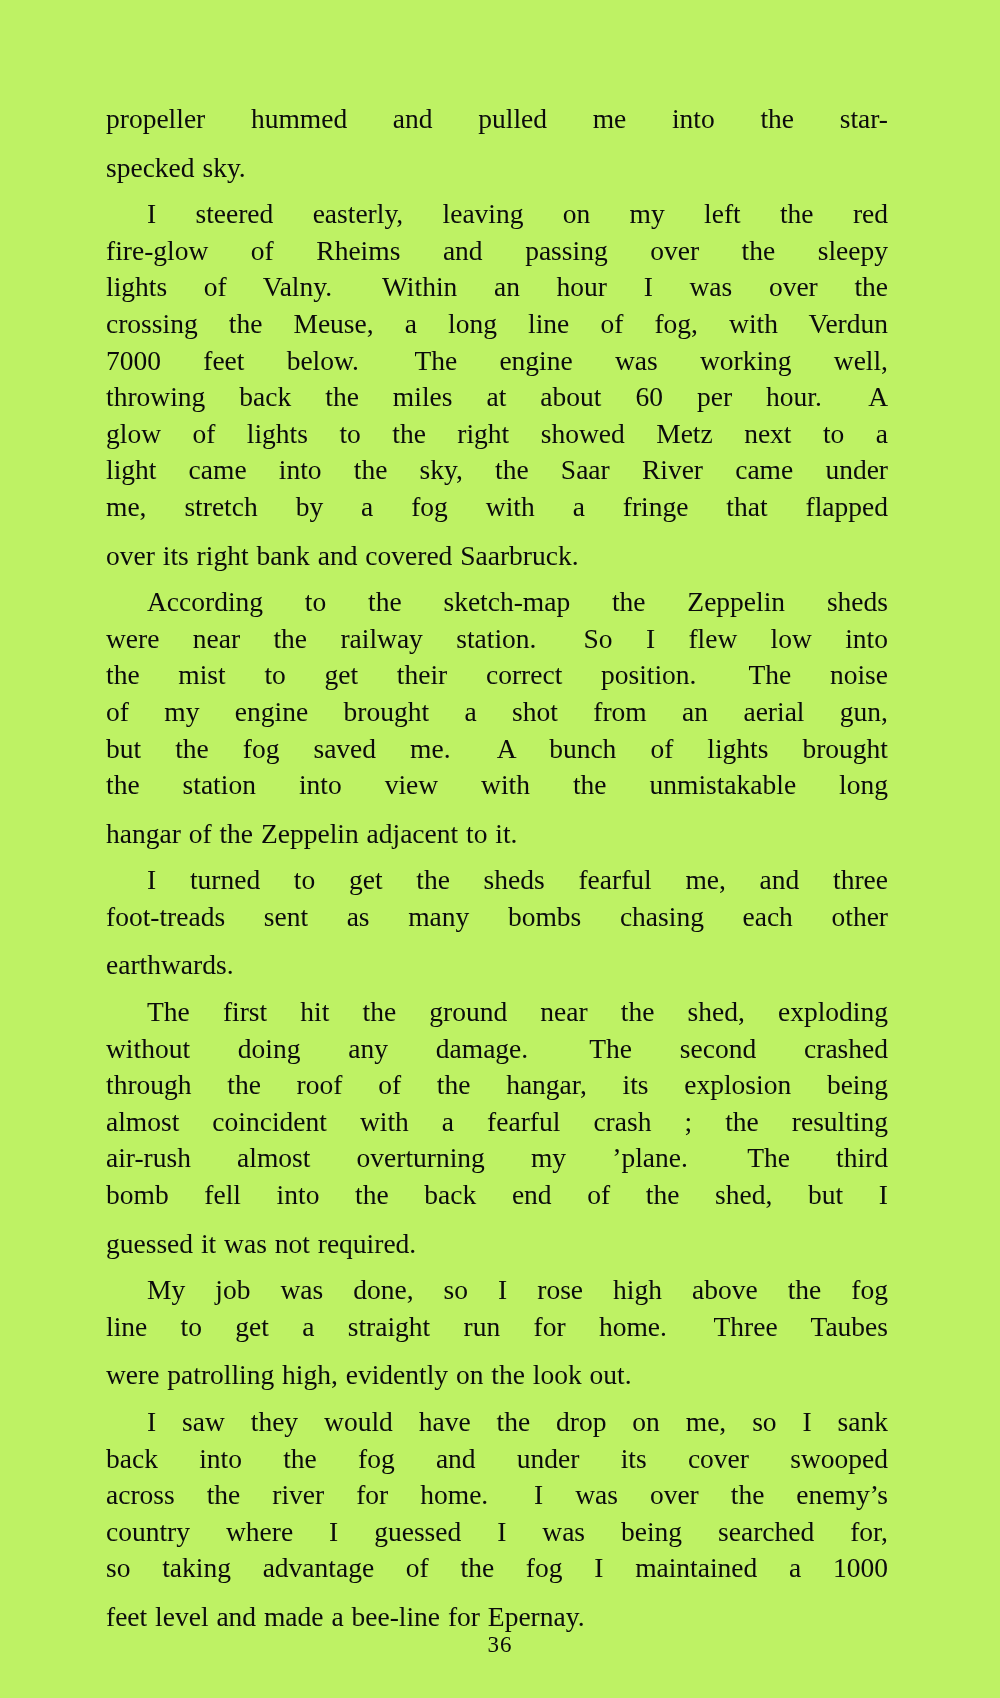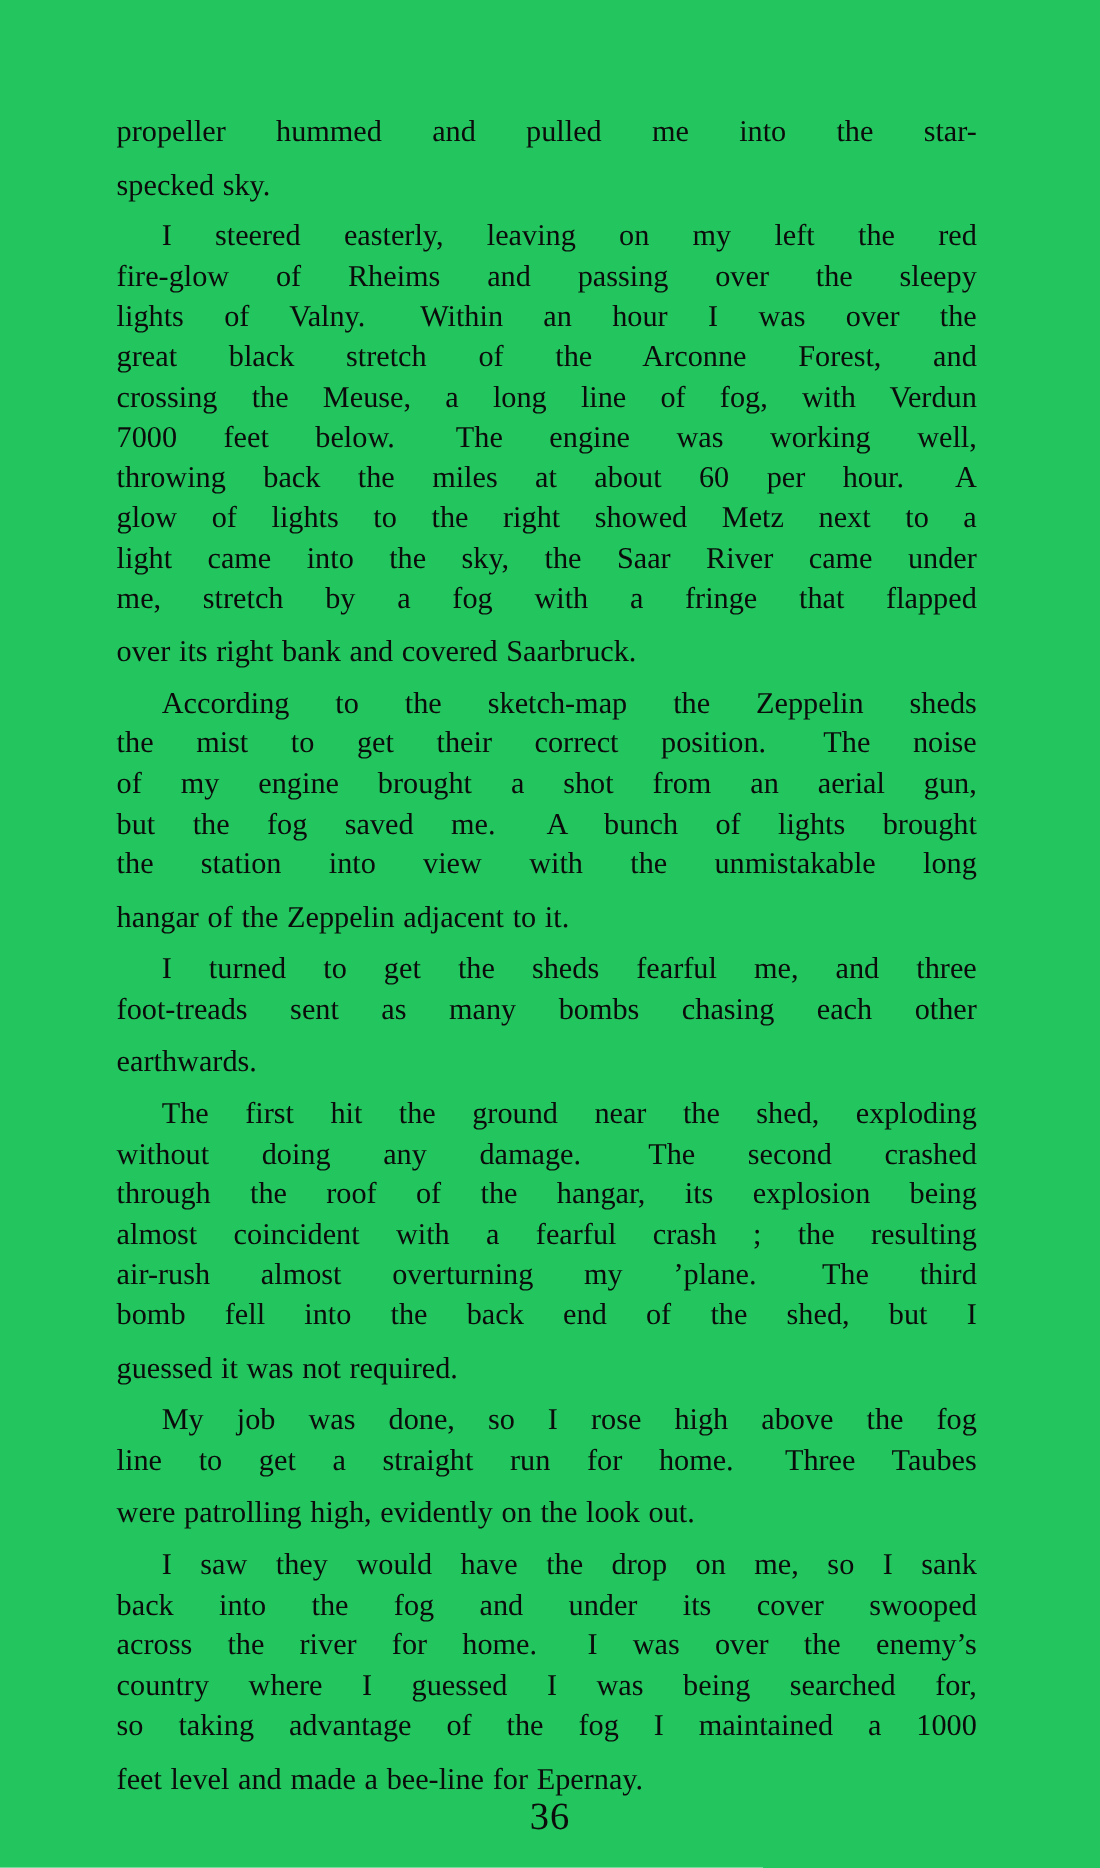--- a/index.html
+++ b/index.html
@@ -28,48 +28,48 @@
     white-space: normal;
   }
   .line.last-line { text-align-last: left; margin-top: 12px; }
   .para.indent .line:first-child { text-indent: 41px; }
   .page-number {
     position: absolute;
     top: 1632px;
     left: 0;
     width: 100%;
     text-align: center;
-    font-size: 35px;
+    font-size: 23px;
     letter-spacing: 1px;
   }
 </style>
 </head>
 <body>
 
-<div class="page" style="background: #22c55e; color: rgb(11, 11, 11);">
+<div class="page" style="background: #bef264; color: rgb(11, 11, 11);">
   <div class="text-block" id="text-block">
       <div class="para">
         <div class="line">propeller hummed and pulled me into the star-</div>
         <div class="line last-line">specked sky.</div>
       </div>
       <div class="para indent">
         <div class="line">I steered easterly, leaving on my left the red</div>
         <div class="line">fire-glow of Rheims and passing over the sleepy</div>
         <div class="line">lights of Valny.  Within an hour I was over the</div>
-        <div class="line">great black stretch of the Arconne Forest, and</div>
         <div class="line">crossing the Meuse, a long line of fog, with Verdun</div>
         <div class="line">7000 feet below.  The engine was working well,</div>
         <div class="line">throwing back the miles at about 60 per hour.  A</div>
         <div class="line">glow of lights to the right showed Metz next to a</div>
         <div class="line">light came into the sky, the Saar River came under</div>
         <div class="line">me, stretch by a fog with a fringe that flapped</div>
         <div class="line last-line">over its right bank and covered Saarbruck.</div>
       </div>
       <div class="para indent">
         <div class="line">According to the sketch-map the Zeppelin sheds</div>
+        <div class="line">were near the railway station.  So I flew low into</div>
         <div class="line">the mist to get their correct position.  The noise</div>
         <div class="line">of my engine brought a shot from an aerial gun,</div>
         <div class="line">but the fog saved me.  A bunch of lights brought</div>
         <div class="line">the station into view with the unmistakable long</div>
         <div class="line last-line">hangar of the Zeppelin adjacent to it.</div>
       </div>
       <div class="para indent">
         <div class="line">I turned to get the sheds fearful me, and three</div>
         <div class="line">foot-treads sent as many bombs chasing each other</div>
         <div class="line last-line">earthwards.</div>

